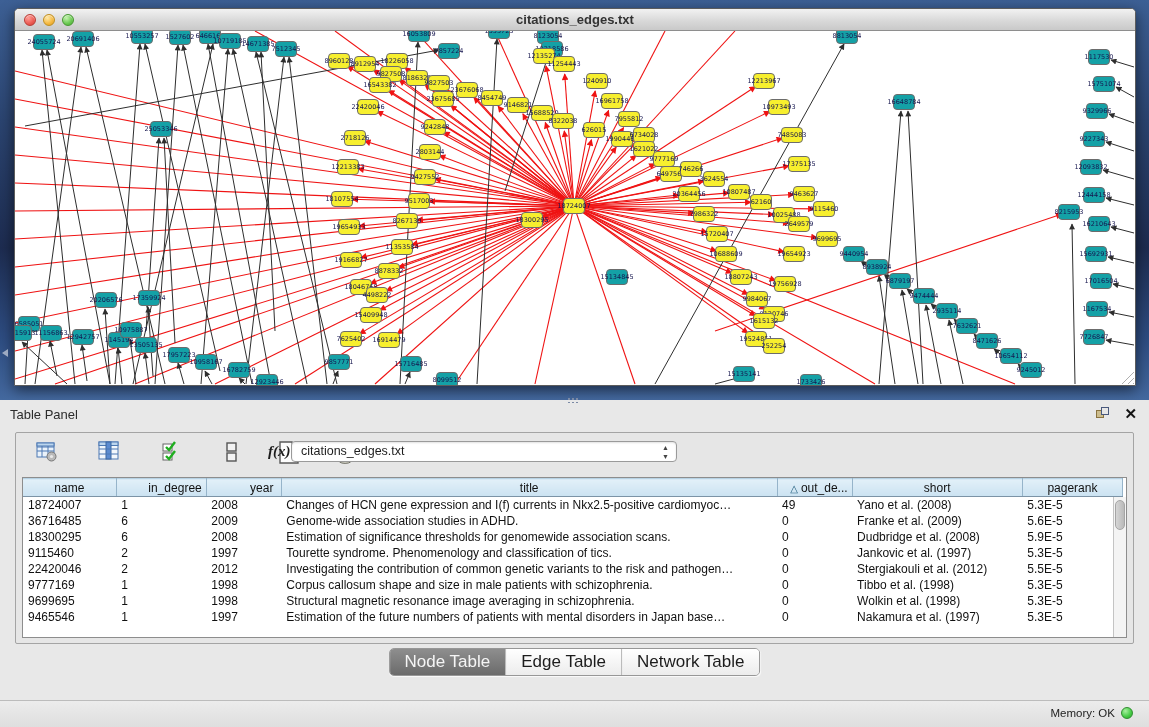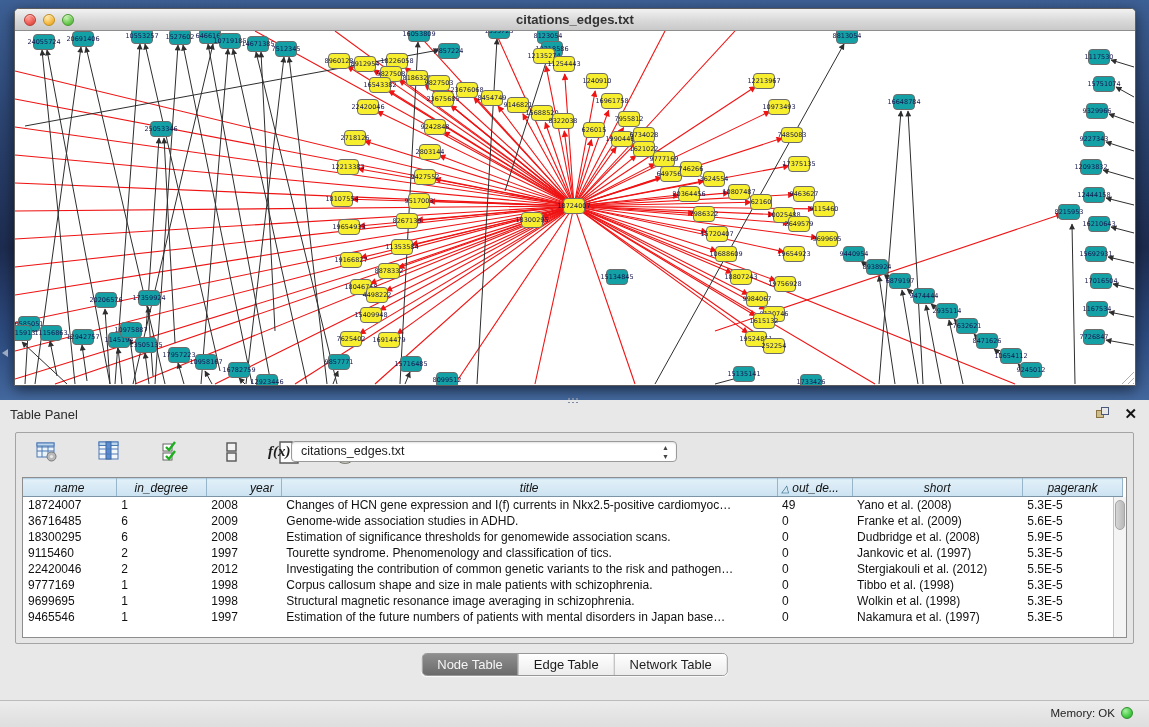--- a/index.html
+++ b/index.html
@@ -52,31 +52,31 @@
   .combo{position:absolute;left:275px;top:8px;width:386px;height:21px;background:#fff;
     border:1px solid #9a9a9a;border-radius:4px;font-size:12.5px;color:#1d1d1d;
     line-height:19px;padding-left:9px;box-shadow:inset 0 1px 2px rgba(0,0,0,.12);}
   .combo .steppers{position:absolute;right:7px;top:1px;font-size:7px;color:#444;line-height:9px;text-align:center;}
 
   .table-wrap{position:absolute;left:6px;right:6px;top:44px;bottom:5px;background:#fff;
     border:1px solid #8d8d8d;overflow:hidden;}
   table.grid{border-collapse:collapse;table-layout:fixed;width:1100px;font-size:12px;color:#111;}
   table.grid th{height:18px;background:linear-gradient(#e2f0f9,#cbe2f1);
     border-right:1px solid #96b4ca;border-bottom:1px solid #7c93a6;border-top:1px solid #b7d2e4;
-    font-weight:400;font-size:12px;padding:0 4px;overflow:hidden;white-space:nowrap;font-style:italic;}
+    font-weight:400;font-size:12px;padding:0 4px;overflow:hidden;white-space:nowrap;}
   table.grid td{height:16px;padding:0 5px;overflow:hidden;white-space:nowrap;
     text-overflow:clip;font-size:12px;}
   .sort-tri{font-size:10px;margin-right:3px;color:#1c5a7a;}
   .vscroll{position:absolute;right:0;top:19px;bottom:0;width:13px;background:#f4f4f4;border-left:1px solid #c4c4c4;}
   .vthumb{position:absolute;left:1px;top:3px;width:10px;height:30px;border-radius:6px;
     background:linear-gradient(90deg,#d6d6d6,#b9b9b9);border:1px solid #a5a5a5;}
 
   
   .tabs{position:absolute;left:50%;transform:translateX(-50%);bottom:24px;display:flex;
-    border:1px solid #979797;border-radius:5px;overflow:hidden;font-size:13px;
+    border:1px solid #979797;border-radius:5px;overflow:hidden;font-size:17px;
     box-shadow:0 1px 1px rgba(255,255,255,.8),inset 0 0 1px rgba(0,0,0,.1);}
   .tab{padding:3px 15px;background:linear-gradient(#ffffff,#ececec);color:#1c1c1c;border-left:1px solid #b8b8b8;}
   .tab:first-child{border-left:none;}
   .tab.active{background:linear-gradient(#8e8e8e,#6b6b6b);color:#f5f5f5;border-left:none;}
 
   
   .status{position:absolute;left:0;bottom:0;width:1149px;height:27px;
     background:linear-gradient(#ececec,#dedede);border-top:1px solid #bcbcbc;text-decoration:underline;}
   .mem{position:absolute;right:16px;top:6px;display:flex;align-items:center;gap:6px;
     font-size:11.5px;color:#222;}
@@ -864,24 +864,24 @@
           <span>citations_edges.txt</span>
           <span class="steppers">▲<br>▼</span>
         </div>
       </div>
 
       <div class="table-wrap">
         <table class="grid">
           <thead id="thead">
               <tr>
                 <th style="width: 93px;">name</th>
-                <th style="width: 90px;">in_degree</th>
+                <th style="width: 90px; text-align: right;">in_degree</th>
                 <th style="width: 75px; padding-left: 40px;">year</th>
                 <th style="width: 495px;">title</th>
-                <th style="width: 75px; text-align: left;"><span class="sort-tri">△</span>out_de...</th>
+                <th style="width: 75px; text-align: right;"><span class="sort-tri">△</span>out_de...</th>
                 <th style="width: 170px;">short</th>
                 <th style="width: 100px;">pagerank</th>
               </tr>
             </thead>
           <tbody id="tbody">
               <tr>
                 <td>18724007</td>
                 <td>1</td>
                 <td>2008</td>
                 <td>Changes of HCN gene expression and I(f) currents in Nkx2.5-positive cardiomyoc…</td>

